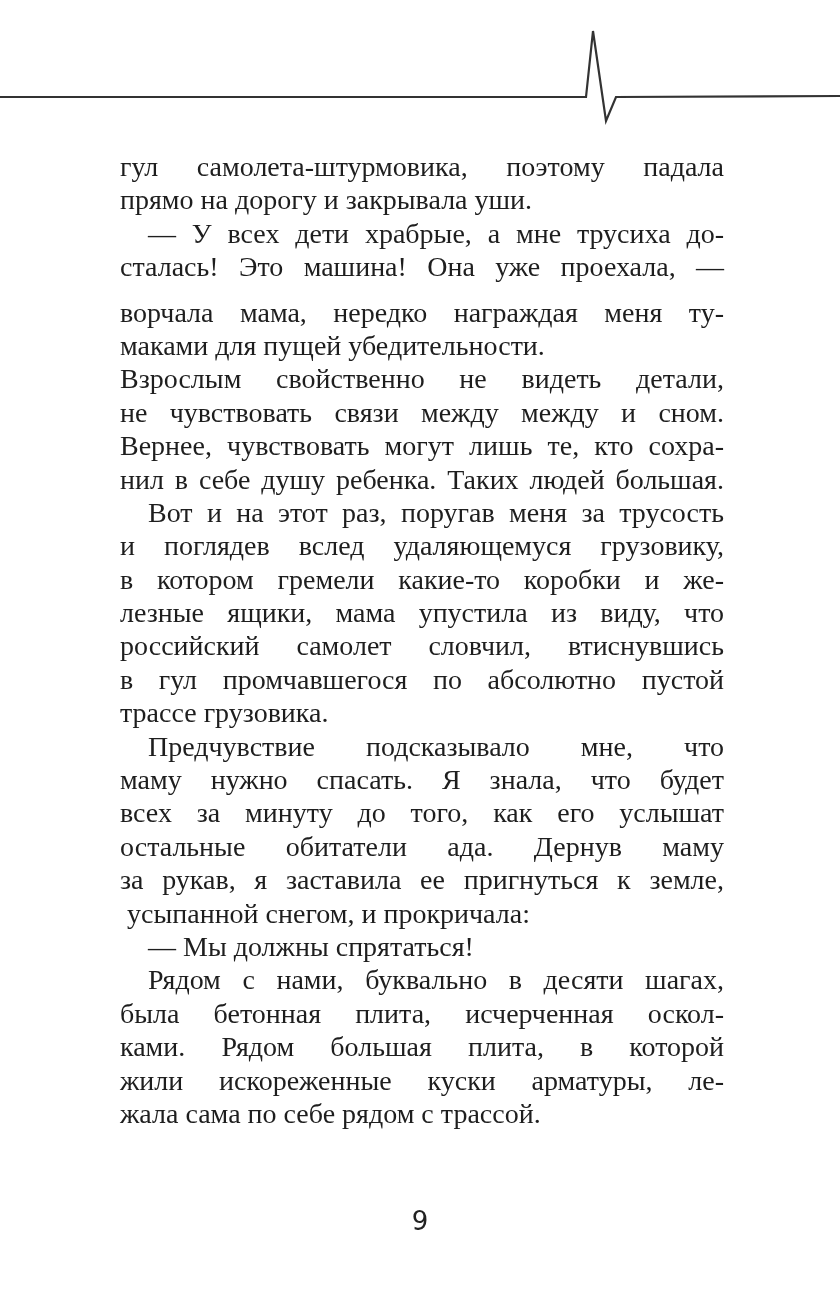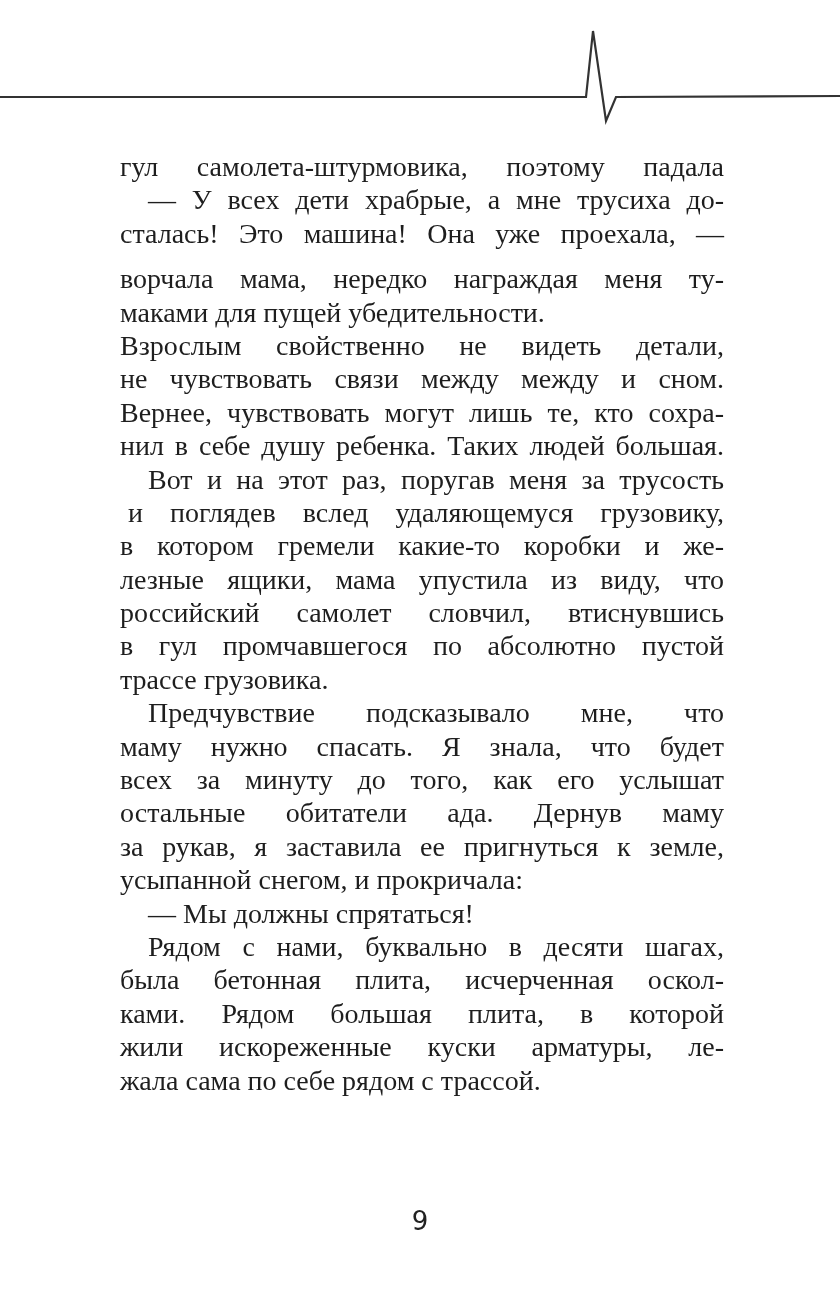--- a/index.html
+++ b/index.html
@@ -20,41 +20,42 @@
 </style>
 </head>
 <body>
 
 <svg class="header-line" viewBox="0 0 840 140" width="840" height="140">
   <polyline points="0,97 586,97 593,31 606,121 616,97 840,96" fill="none" stroke="#333333" stroke-width="2.2" stroke-linejoin="miter"></polyline>
 </svg>
 
 <div class="text-block" id="text-block">
     <div class="line" style="white-space: normal;">гул самолета-штурмовика, поэтому падала</div>
+    <div class="line last" style="white-space: normal;">прямо на дорогу и закрывала уши.</div>
     <div class="line indent" style="white-space: normal;">— У всех дети храбрые, а мне трусиха до-</div>
     <div class="line" style="white-space: normal;">сталась! Это машина! Она уже проехала, —</div>
     <div class="line" style="white-space: normal; margin-top: 12px;">ворчала мама, нередко награждая меня ту-</div>
     <div class="line last" style="white-space: normal;">маками для пущей убедительности.</div>
     <div class="line" style="white-space: normal;">Взрослым свойственно не видеть детали,</div>
     <div class="line" style="white-space: normal;">не чувствовать связи между между и сном.</div>
     <div class="line" style="white-space: normal;">Вернее, чувствовать могут лишь те, кто сохра-</div>
     <div class="line" style="white-space: normal;">нил в себе душу ребенка. Таких людей большая.</div>
     <div class="line indent" style="white-space: normal;">Вот и на этот раз, поругав меня за трусость</div>
-    <div class="line" style="white-space: normal; margin-left: 8px;">и поглядев вслед удаляющемуся грузовику,</div>
+    <div class="line" style="white-space: normal;">и поглядев вслед удаляющемуся грузовику,</div>
     <div class="line" style="white-space: normal;">в котором гремели какие-то коробки и же-</div>
     <div class="line" style="white-space: normal;">лезные ящики, мама упустила из виду, что</div>
     <div class="line" style="white-space: normal;">российский самолет словчил, втиснувшись</div>
     <div class="line" style="white-space: normal;">в гул промчавшегося по абсолютно пустой</div>
     <div class="line last" style="white-space: normal;">трассе грузовика.</div>
     <div class="line indent" style="white-space: normal;">Предчувствие подсказывало мне, что</div>
     <div class="line" style="white-space: normal;">маму нужно спасать. Я знала, что будет</div>
     <div class="line" style="white-space: normal;">всех за минуту до того, как его услышат</div>
     <div class="line" style="white-space: normal;">остальные обитатели ада. Дернув маму</div>
     <div class="line" style="white-space: normal;">за рукав, я заставила ее пригнуться к земле,</div>
-    <div class="line last" style="white-space: normal;">усыпанной снегом, и прокричала:</div>
+    <div class="line last" style="white-space: normal; margin-left: 7px;">усыпанной снегом, и прокричала:</div>
     <div class="line indent last" style="white-space: normal;">— Мы должны спрятаться!</div>
     <div class="line indent" style="white-space: normal;">Рядом с нами, буквально в десяти шагах,</div>
     <div class="line" style="white-space: normal;">была бетонная плита, исчерченная оскол-</div>
     <div class="line" style="white-space: normal;">ками. Рядом большая плита, в которой</div>
     <div class="line" style="white-space: normal;">жили искореженные куски арматуры, ле-</div>
     <div class="line last" style="white-space: normal;">жала сама по себе рядом с трассой.</div>
   </div>
 
 <div class="page-number">9</div>
 

